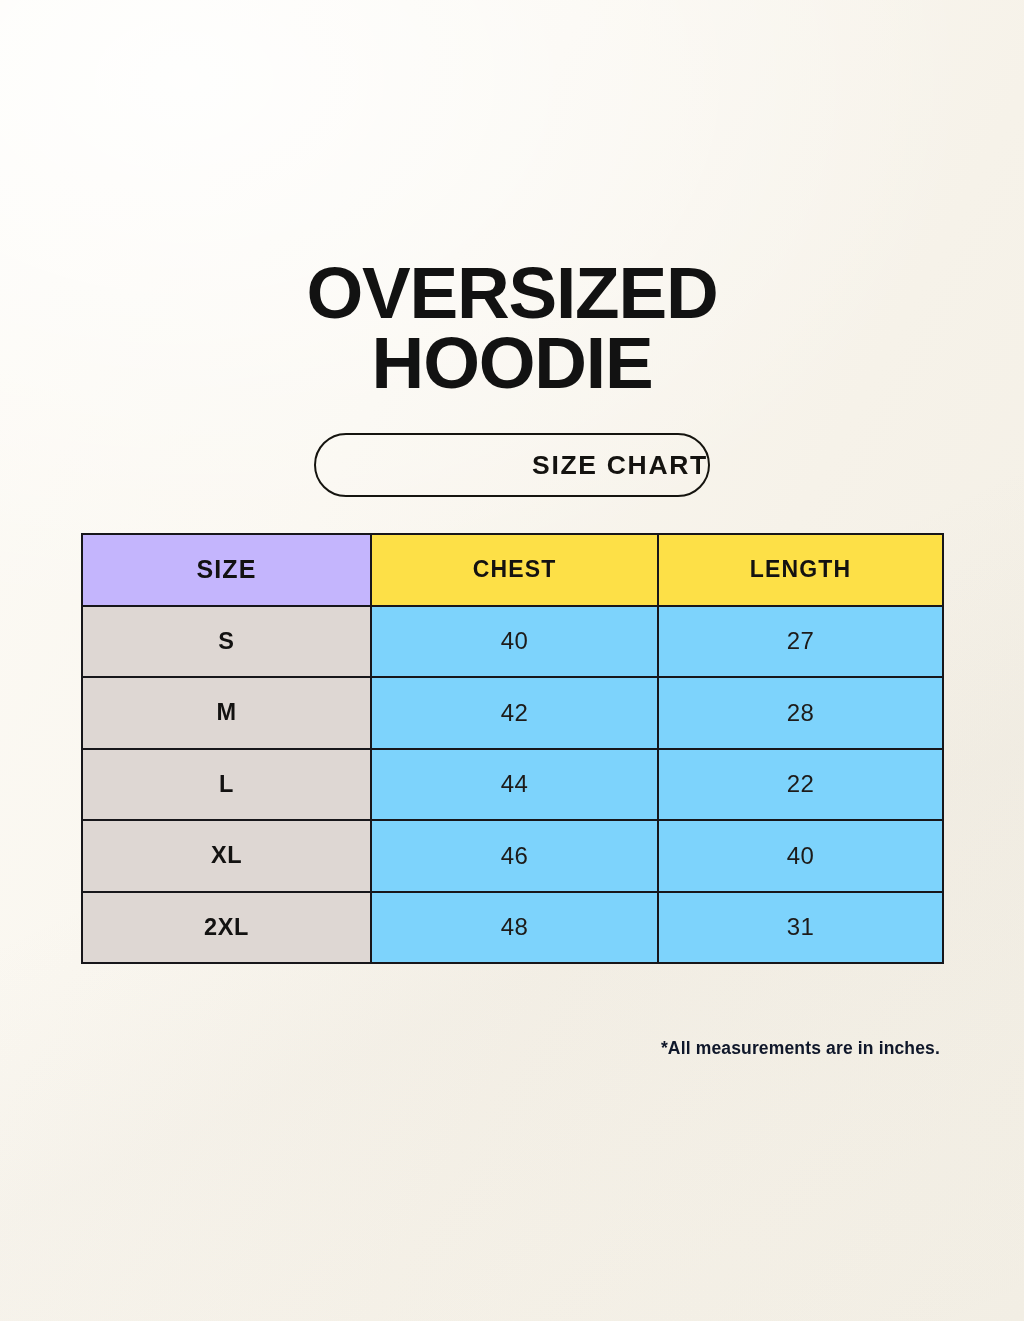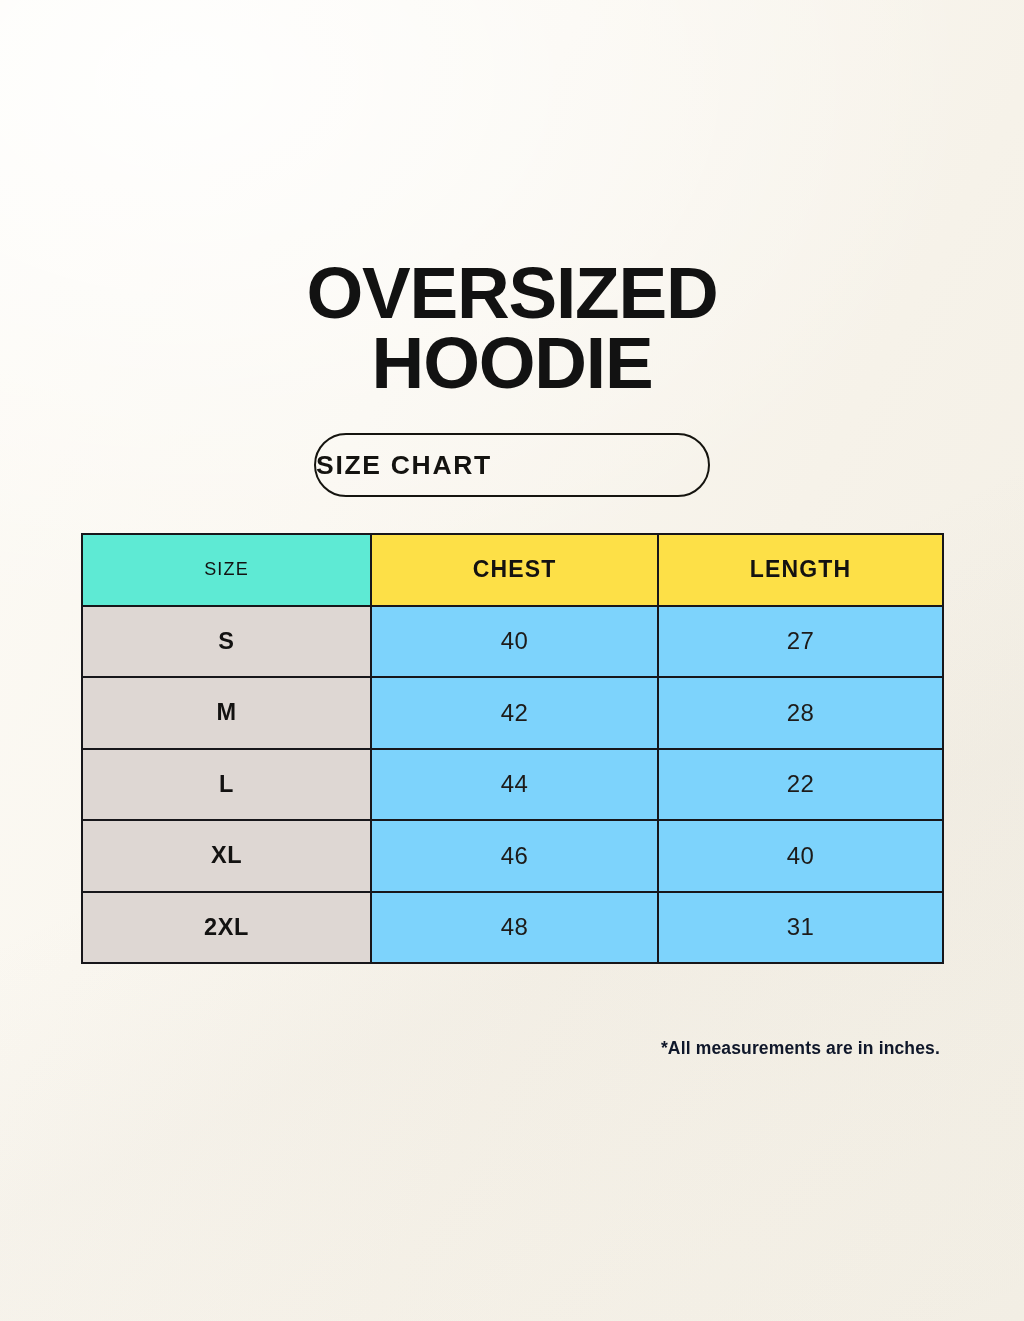--- a/index.html
+++ b/index.html
@@ -83,21 +83,21 @@
     display: flex;
     justify-content: center;
   }
   .pill {
     width: 396px;
     height: 64px;
     border: 2.4px solid #15140f;
     border-radius: 34px;
     display: flex;
     align-items: center;
-    justify-content: flex-start;
+    justify-content: flex-end;
     background: transparent;
   }
   .pill-label {
     font-size: 26.5px;
     font-weight: 700;
     letter-spacing: 1.7px;
     color: #141310;
   }
 
   
@@ -119,23 +119,23 @@
   table.size-chart th,
   table.size-chart td {
     border: 2.2px solid #17161a;
     height: 71.5px;
     text-align: center;
     vertical-align: middle;
     padding: 0;
   }
 
   th.h-size {
-    background: #5eead4;
-    font-size: 18px;
-    font-weight: 400;
+    background: #c4b5fd;
+    font-size: 25px;
+    font-weight: 700;
     letter-spacing: 1.15px;
     color: #131211;
   }
   th.h-accent {
     background: #fde047;
     font-size: 23px;
     font-weight: 700;
     letter-spacing: 1.15px;
     color: #131211;
   }

